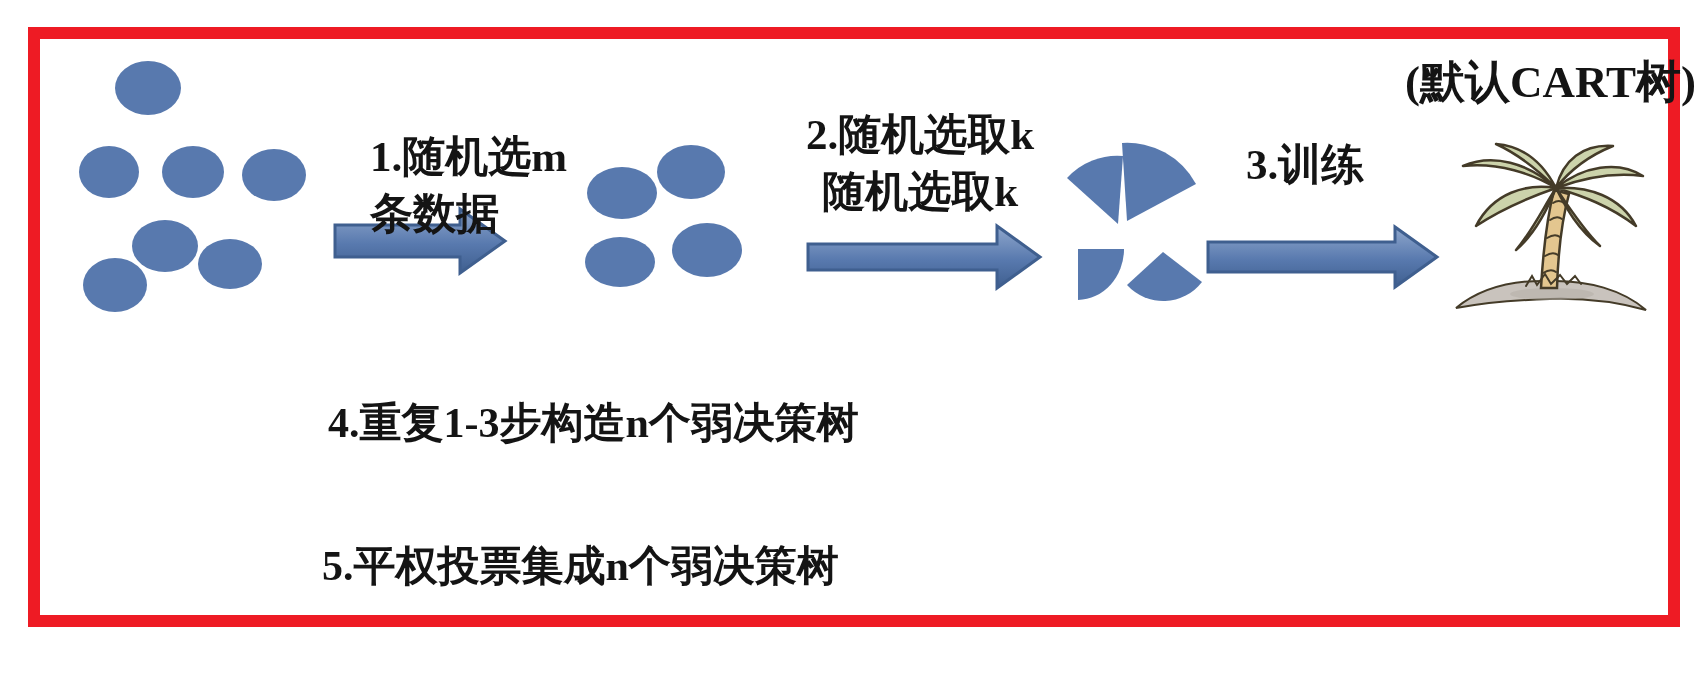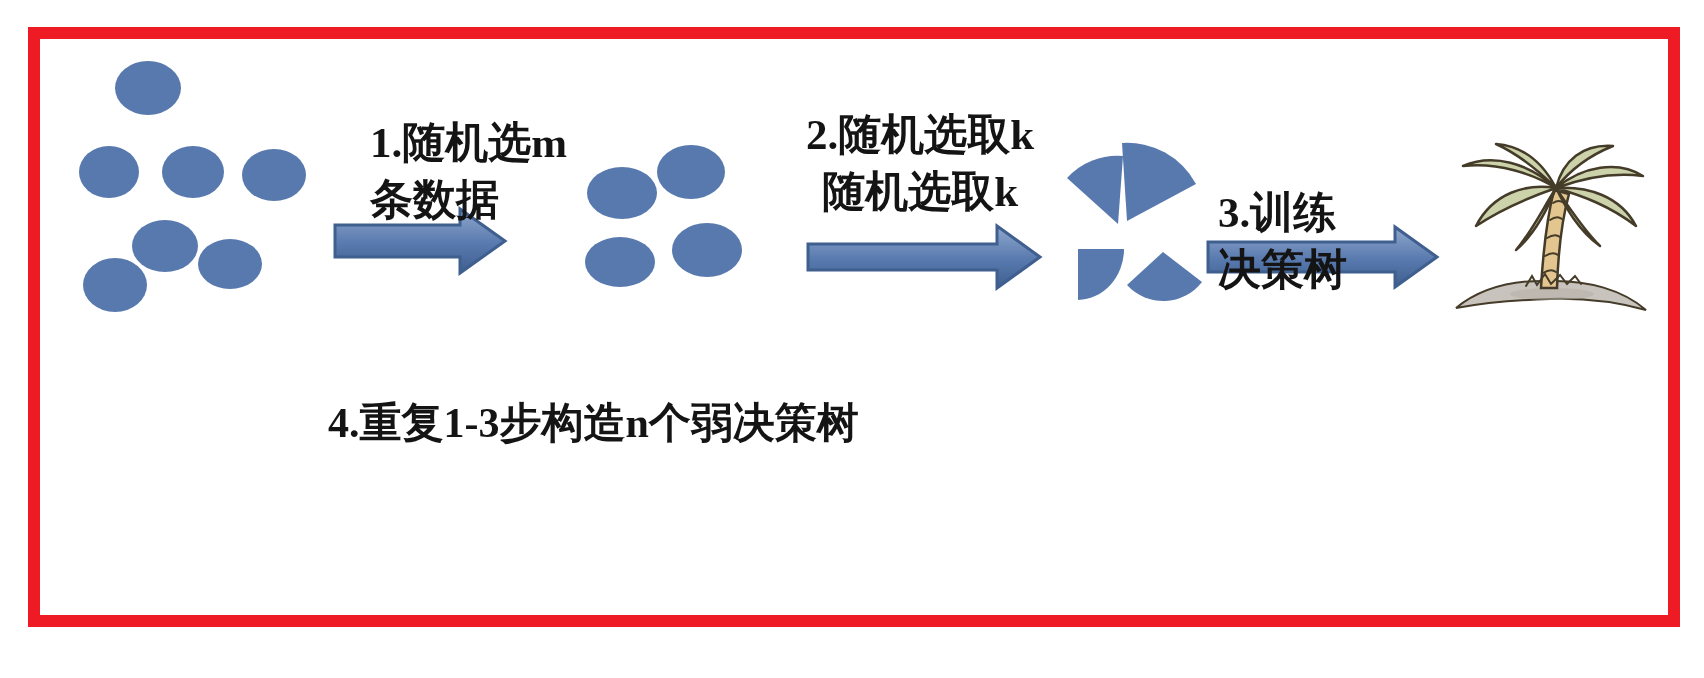--- a/index.html
+++ b/index.html
@@ -124,31 +124,32 @@
       <path class="frond" d="M108,50 C135,28 170,22 195,38 C165,34 135,40 108,50 Z"></path>
       <path class="frond" d="M108,50 C140,48 172,58 188,88 C162,68 135,58 108,50 Z"></path>
       <path class="frond" d="M108,50 C100,70 88,95 68,112 C85,92 95,70 108,50 Z"></path>
       <path class="frond" d="M108,50 C118,70 130,92 152,108 C134,90 120,68 108,50 Z"></path>
       <circle cx="108" cy="50" r="3.5" fill="var(--palm-outline)"></circle>
 
       <path class="palm-line" d="M78,148 l6,-10 l5,9 l8,-11 l6,10 l9,-9 l7,9 l8,-8 l6,8"></path>
     </svg>
   </svg>
 
-  <div class="label" style="left:370px;top:114px;">
+  <div class="label" style="left:370px;top:128px;">
     <span class="line">1.随机选m</span>
     <span class="line">条数据</span>
   </div>
 
   <div class="label" style="left:806px;top:106px;text-align:center;">
     <span class="line">2.随机选取k</span>
     <span class="line">随机选取k</span>
   </div>
 
-  <div class="label" style="left:1218px;top:136px;margin-top:48px;">
+  <div class="label" style="left:1246px;top:136px;">
     <span class="line">3.训练</span>
-    <span class="line">决策树</span>
   </div>
 
+  <div class="cart-note" style="left:1405px;top:52px;">(默认CART树)</div>
 
   <div class="note-line" style="left:328px;top:392px;">4.重复1-3步构造n个弱决策树</div>
+  <div class="note-line" style="left:322px;top:535px;">5.平权投票集成n个弱决策树</div>
 
 </div>
 
 </body></html>

